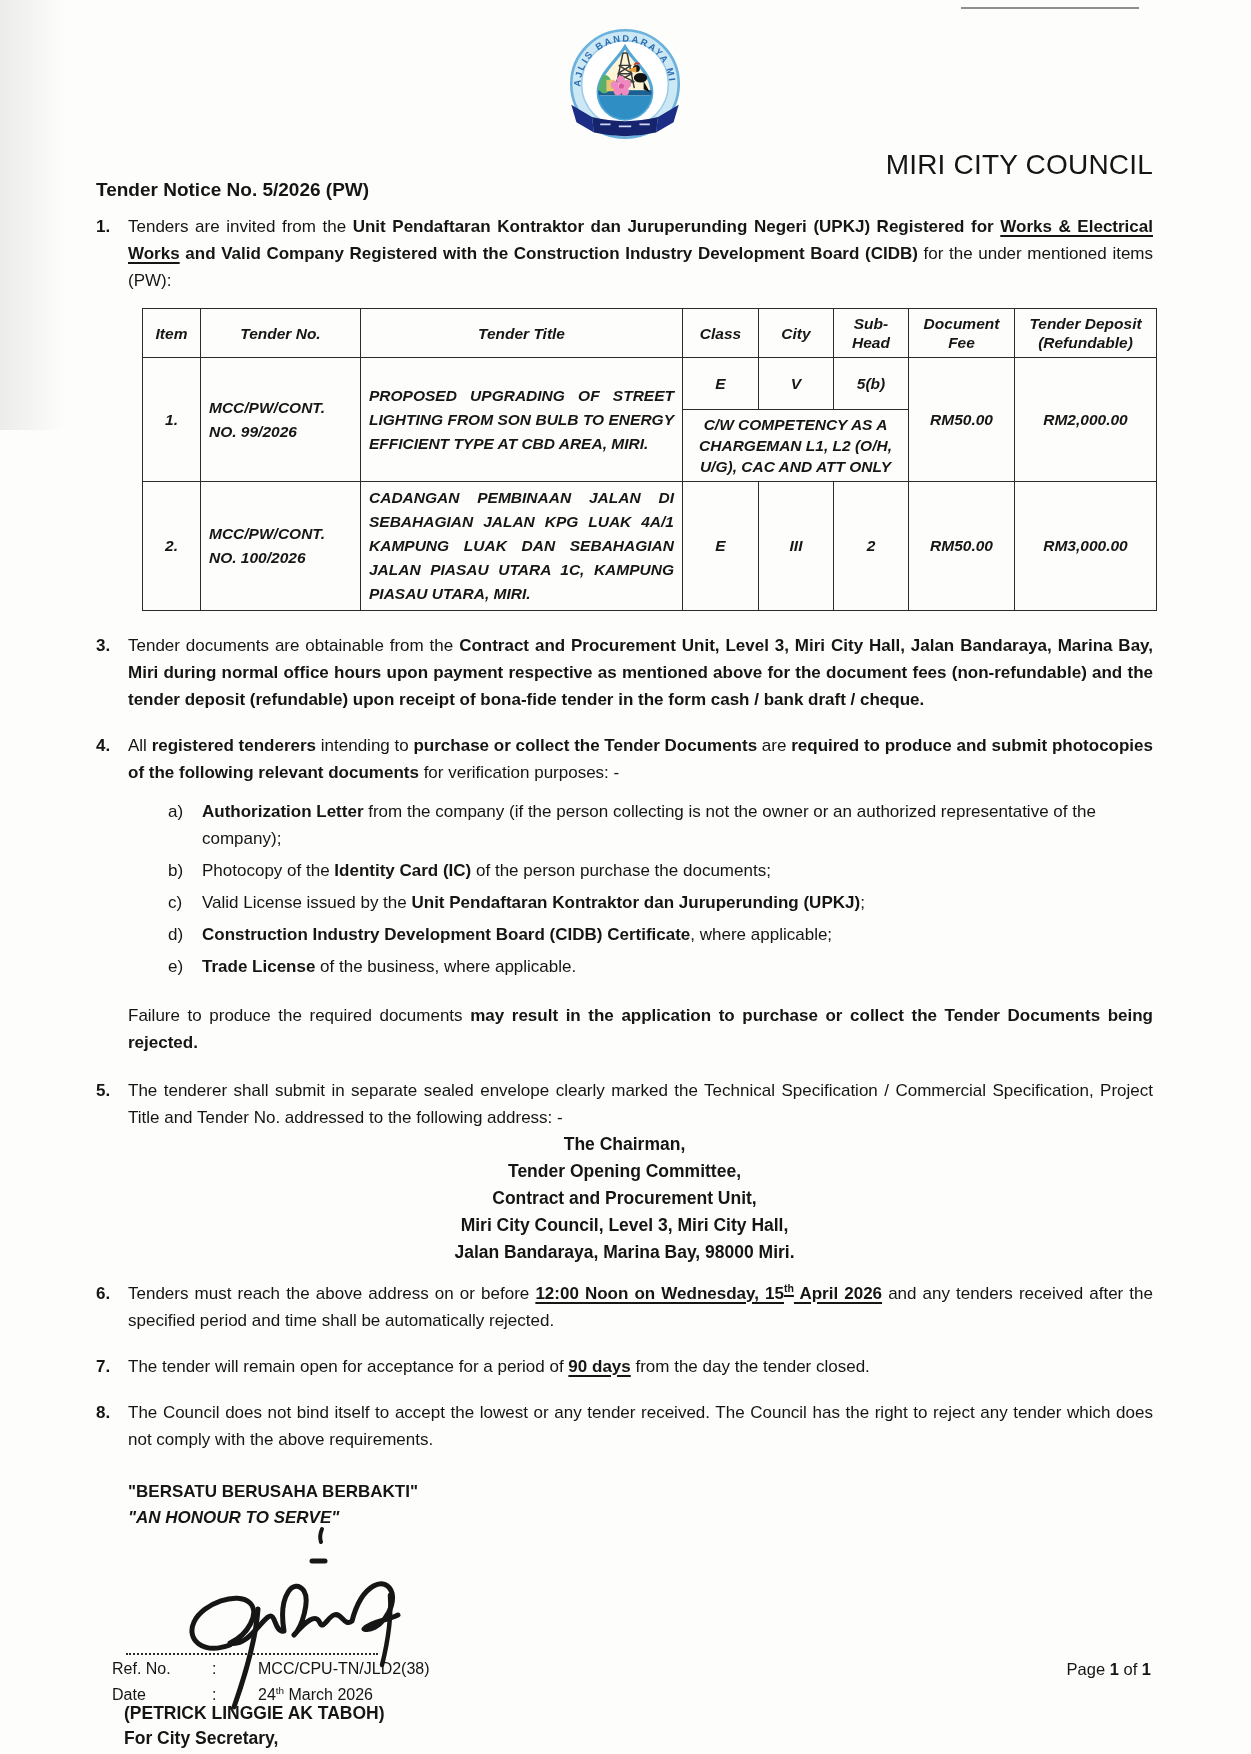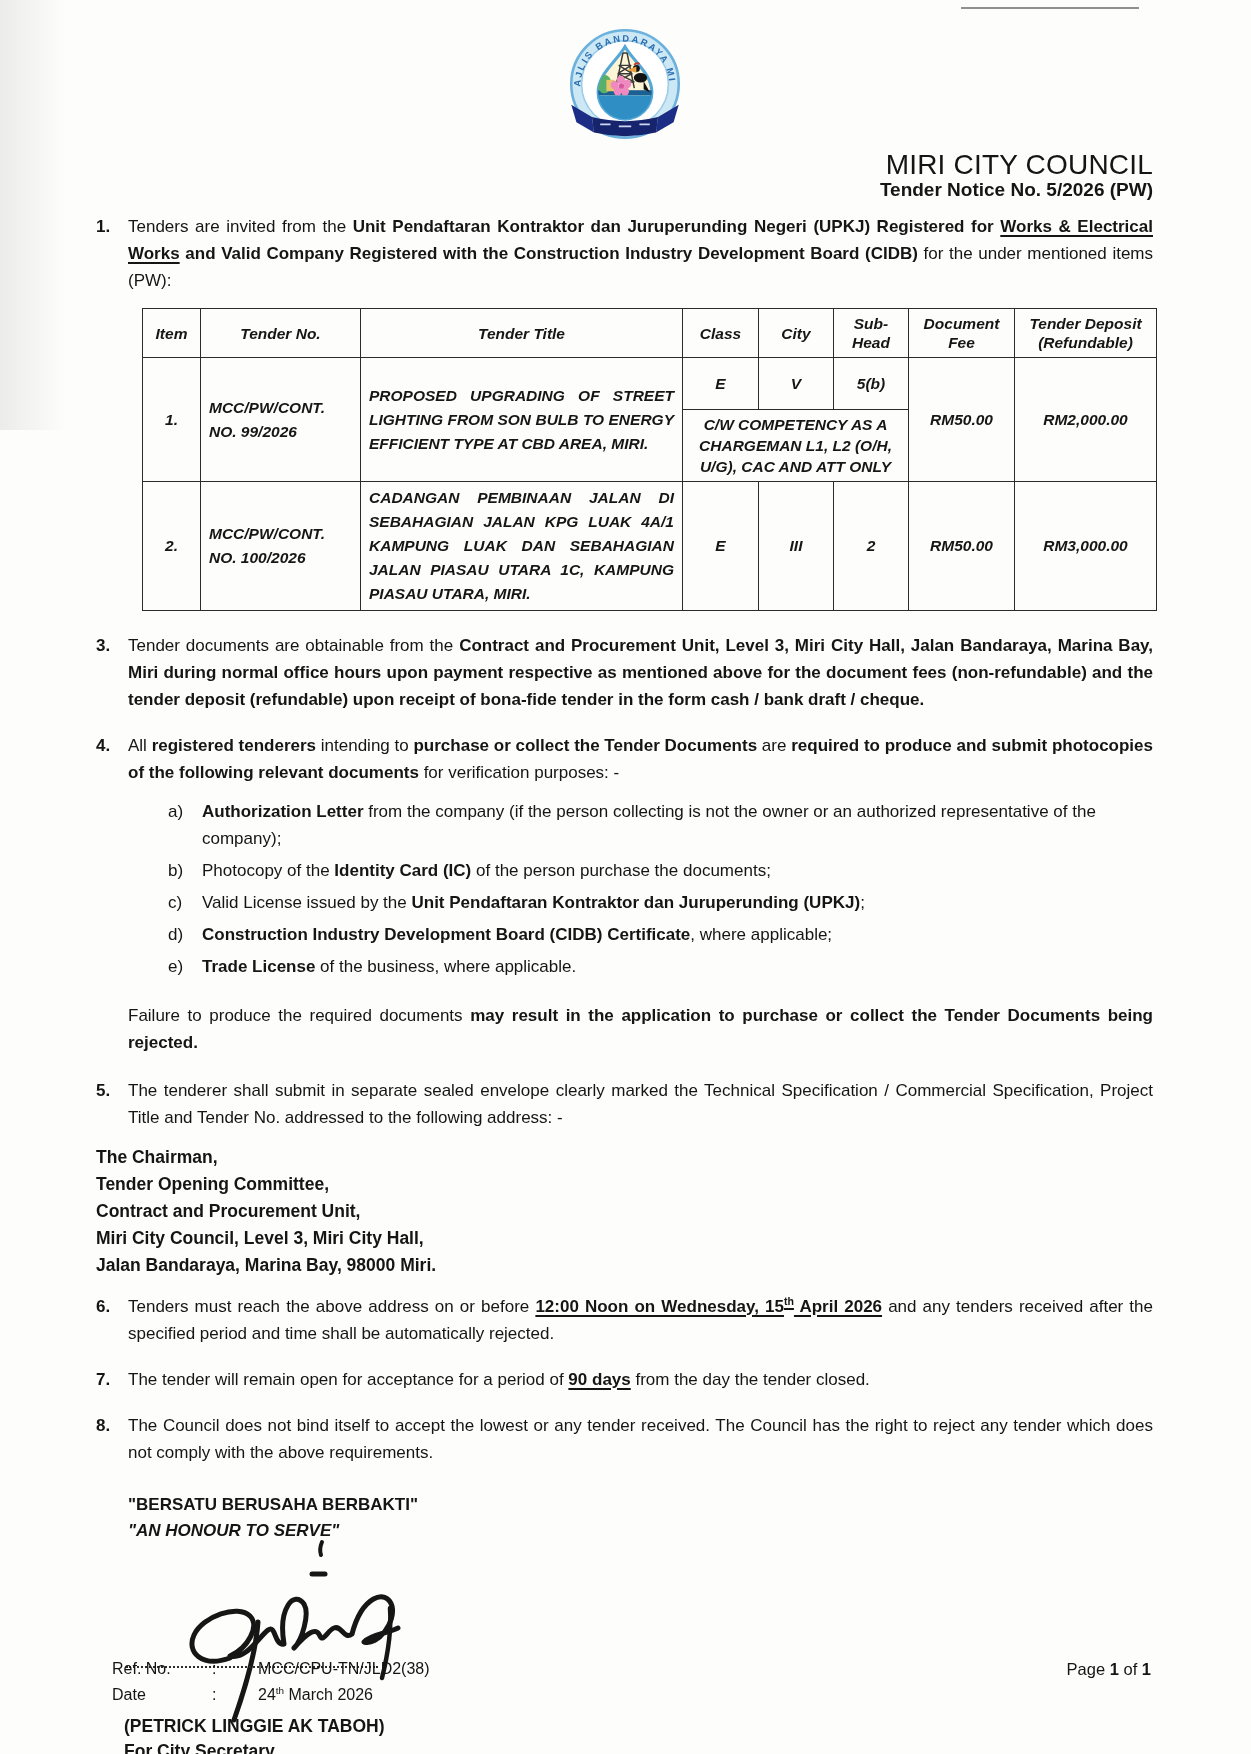--- a/index.html
+++ b/index.html
@@ -12,21 +12,21 @@
   .u{text-decoration:underline;text-decoration-thickness:2px;text-underline-offset:3px;}
   .i{font-style:italic;}
   sup{font-size:0.62em;line-height:0;}
   
   .scanline{position:absolute;top:7px;right:112px;width:178px;border-top:2px solid #8f8f8f;}
   .scanshade{position:absolute;left:0;top:0;width:66px;height:430px;
     background:linear-gradient(to right,rgba(110,110,110,.12),rgba(110,110,110,0));}
   
   .logo-wrap{text-align:center;margin-bottom:2px;}
   .title-line{text-align:right;font-weight:400;font-size:28px;line-height:25px;letter-spacing:.2px;}
-  .notice-line{text-align:right;font-weight:700;font-size:19px;line-height:25px;}
+  .notice-line{text-align:left;font-weight:700;font-size:19px;line-height:25px;}
   
   .para{display:flex;margin-top:19px;}
   .pnum{width:32px;flex:none;font-weight:700;font-size:17px;line-height:27px;}
   .ptext{flex:1;font-size:17px;line-height:27px;text-align:justify;}
   
   .ttable{border-collapse:collapse;margin:14px 0 0 46px;table-layout:fixed;width:1014px;font-style:italic;}
   .ttable td,.ttable th{border:1.7px solid #2b2b2b;font-size:15.5px;font-weight:700;
     padding:4px 8px;vertical-align:middle;color:#161616;}
   .ttable th{text-align:center;line-height:19px;height:40px;}
   .c{text-align:center;}
@@ -36,21 +36,21 @@
   .r1b{height:72px;}
   .r2{height:100px;}
   .comp{text-align:center;line-height:21px;}
   
   .sublist{margin:12px 0 0 72px;}
   .subitem{display:flex;margin-top:5px;}
   .smark{width:34px;flex:none;font-size:17px;line-height:27px;}
   .stext{flex:1;font-size:17px;line-height:27px;}
   .plain-note{margin:22px 0 0 32px;font-size:17px;line-height:27px;text-align:justify;}
   
-  .addr{margin-top:13px;font-weight:700;font-size:17.5px;line-height:27px;}
+  .addr{text-align:center;font-weight:700;font-size:17.5px;line-height:27px;}
   
   .motto{margin:26px 0 0 32px;font-weight:700;font-size:17px;line-height:26px;}
   
   .sigblock{position:relative;margin:2px 0 0 28px;height:168px;}
   .sig-svg{position:absolute;left:22px;top:-16px;}
   .dotline{position:absolute;left:2px;top:120px;width:252px;border-bottom:2.5px dotted #2a2a2a;}
   .signame{margin-left:28px;font-weight:700;font-size:17.5px;line-height:25px;}
   .sigtitle{margin-left:28px;font-weight:700;font-size:17.5px;line-height:25px;}
   
   .footer{position:absolute;left:112px;right:100px;bottom:46px;display:flex;

